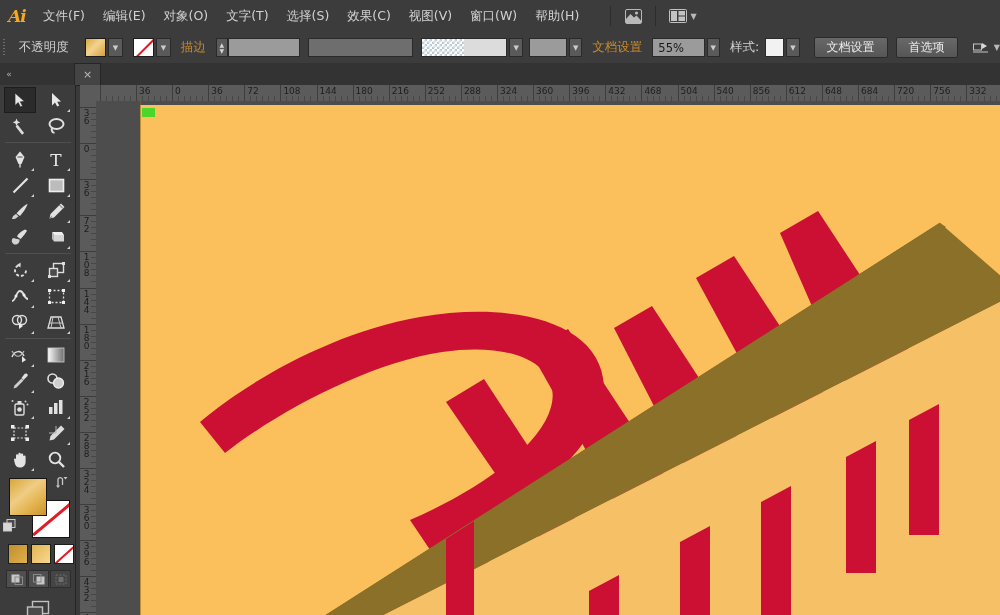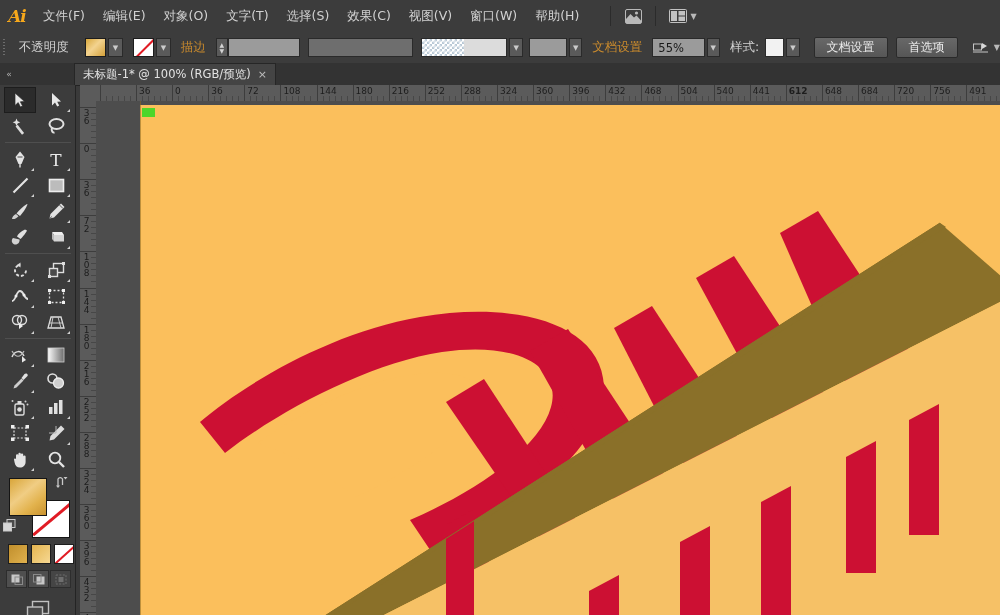--- a/index.html
+++ b/index.html
@@ -301,21 +301,20 @@
         <path d="M9 2 L14 5 L9 8 Z" fill="#d8d8d8"></path>
         <path d="M0 11 h15" stroke="#c5c5c5" stroke-width="1"></path>
       </svg>
     </div>
     <span class="mb-arrowlet" style="margin-left:3px;">▼</span>
   </div>
 
   <div class="tabbar"></div>
   <div class="panel-collapse">«</div>
   <div class="doc-tab">
-    <span>未标题-1* @ 100% (RGB/预览)</span>
     <span class="close">×</span>
   </div>
 
   <div class="toolbox">
     <div class="tool-grid">
 
       <div class="tool sel first">
         <svg width="13" height="16" viewBox="0 0 13 16">
             <path d="M1 1 L1 13.5 L4.2 10.6 L6.4 15 L8.6 14 L6.4 9.8 L10.6 9.6 Z" fill="#e8e8e8" stroke="#2a2a2a" stroke-width=".7"></path>
           </svg>
@@ -719,28 +718,28 @@
       <div class="hr-min" style="left: 635.65px;"></div>
       <div class="hr-min" style="left: 641.667px;"></div>
       <div class="hr-min" style="left: 647.683px;"></div>
       <div class="hr-lab" style="left: 618.6px;">540</div>
       <div class="hr-maj" style="left: 653.7px;"></div>
       <div class="hr-min" style="left: 659.717px;"></div>
       <div class="hr-min" style="left: 665.733px;"></div>
       <div class="hr-min" style="left: 671.75px;"></div>
       <div class="hr-min" style="left: 677.767px;"></div>
       <div class="hr-min" style="left: 683.783px;"></div>
-      <div class="hr-lab" style="left: 654.7px;">441</div>
+      <div class="hr-lab" style="left: 654.7px;">856</div>
       <div class="hr-maj" style="left: 689.8px;"></div>
       <div class="hr-min" style="left: 695.817px;"></div>
       <div class="hr-min" style="left: 701.833px;"></div>
       <div class="hr-min" style="left: 707.85px;"></div>
       <div class="hr-min" style="left: 713.867px;"></div>
       <div class="hr-min" style="left: 719.883px;"></div>
-      <div class="hr-lab" style="left: 690.8px; font-weight: bold;">612</div>
+      <div class="hr-lab" style="left: 690.8px;">612</div>
       <div class="hr-maj" style="left: 725.9px;"></div>
       <div class="hr-min" style="left: 731.917px;"></div>
       <div class="hr-min" style="left: 737.933px;"></div>
       <div class="hr-min" style="left: 743.95px;"></div>
       <div class="hr-min" style="left: 749.967px;"></div>
       <div class="hr-min" style="left: 755.983px;"></div>
       <div class="hr-lab" style="left: 726.9px;">648</div>
       <div class="hr-maj" style="left: 762px;"></div>
       <div class="hr-min" style="left: 768.017px;"></div>
       <div class="hr-min" style="left: 774.033px;"></div>
@@ -761,21 +760,21 @@
       <div class="hr-min" style="left: 852.25px;"></div>
       <div class="hr-min" style="left: 858.267px;"></div>
       <div class="hr-min" style="left: 864.283px;"></div>
       <div class="hr-lab" style="left: 835.2px;">756</div>
       <div class="hr-maj" style="left: 870.3px;"></div>
       <div class="hr-min" style="left: 876.317px;"></div>
       <div class="hr-min" style="left: 882.333px;"></div>
       <div class="hr-min" style="left: 888.35px;"></div>
       <div class="hr-min" style="left: 894.367px;"></div>
       <div class="hr-min" style="left: 900.383px;"></div>
-      <div class="hr-lab" style="left: 871.3px;">491</div>
+      <div class="hr-lab" style="left: 871.3px;">332</div>
     </div>
   <div class="vruler">
       <div class="vr-maj" style="top: 6px;"></div>
       <div class="vr-min" style="top: 12.0167px;"></div>
       <div class="vr-min" style="top: 18.0333px;"></div>
       <div class="vr-min" style="top: 24.05px;"></div>
       <div class="vr-min" style="top: 30.0667px;"></div>
       <div class="vr-min" style="top: 36.0833px;"></div>
       <div class="vr-lab" style="top: 8px;">36</div>
       <div class="vr-maj" style="top: 42.1px;"></div>

